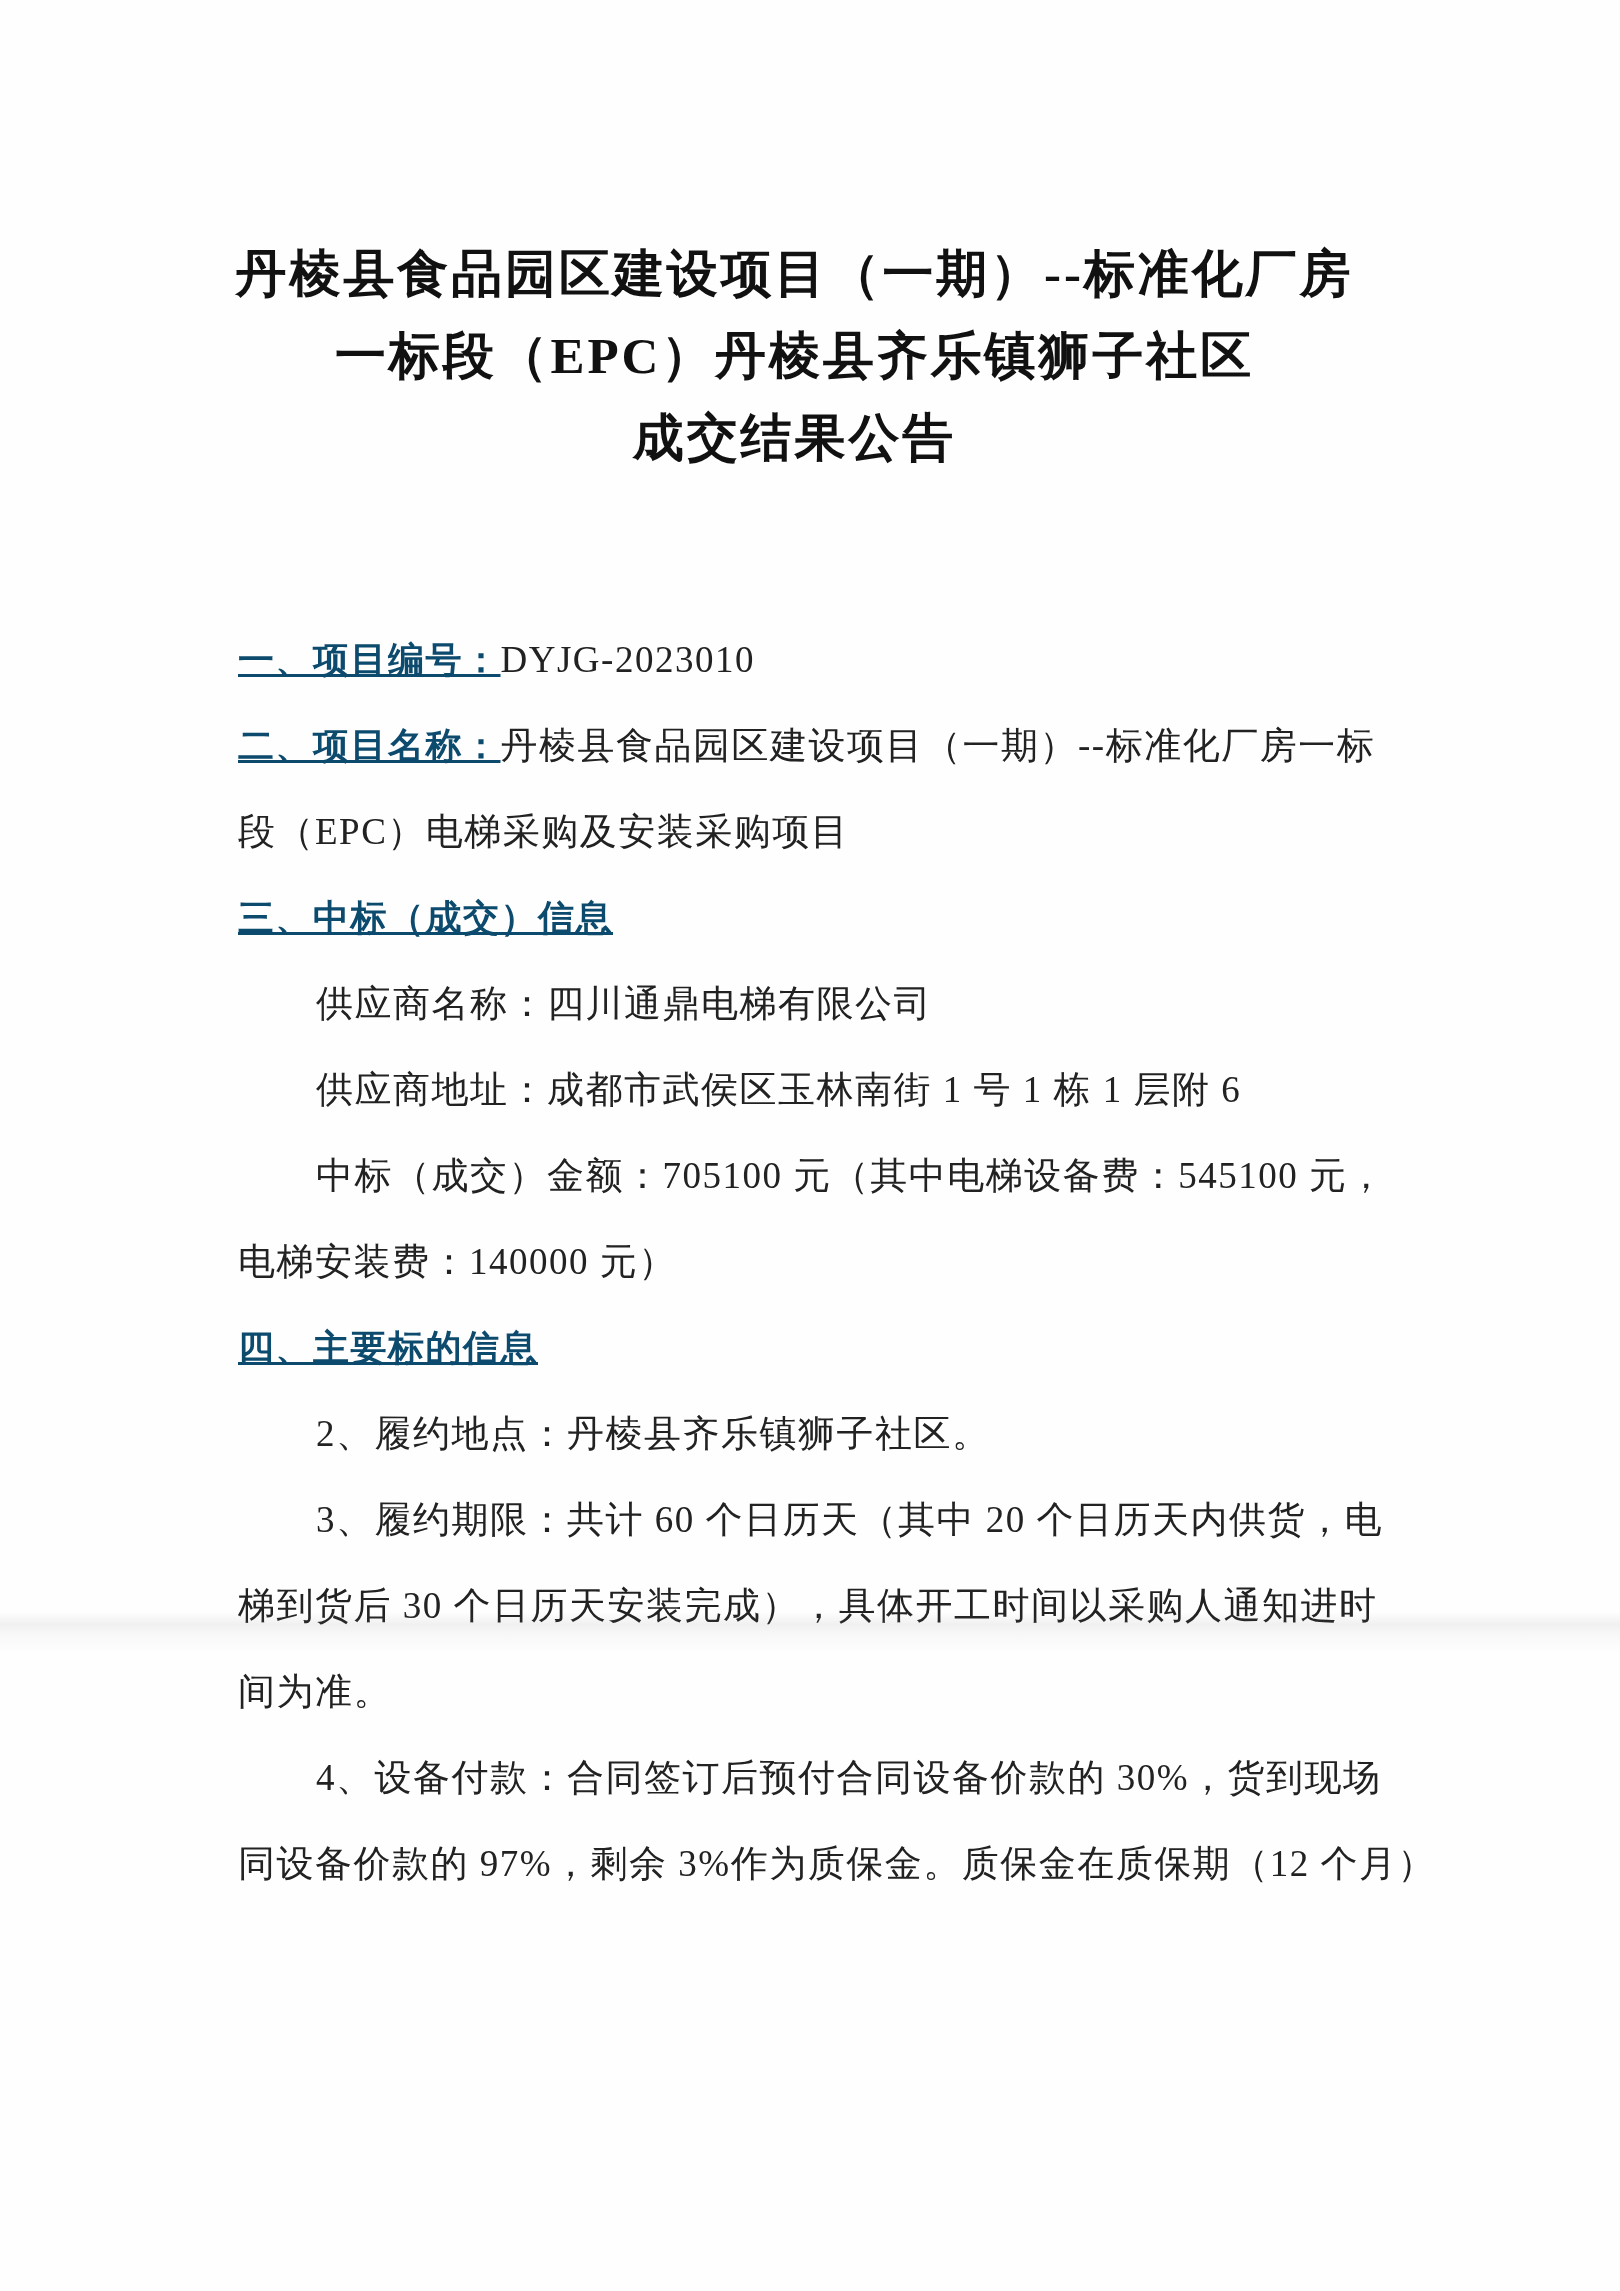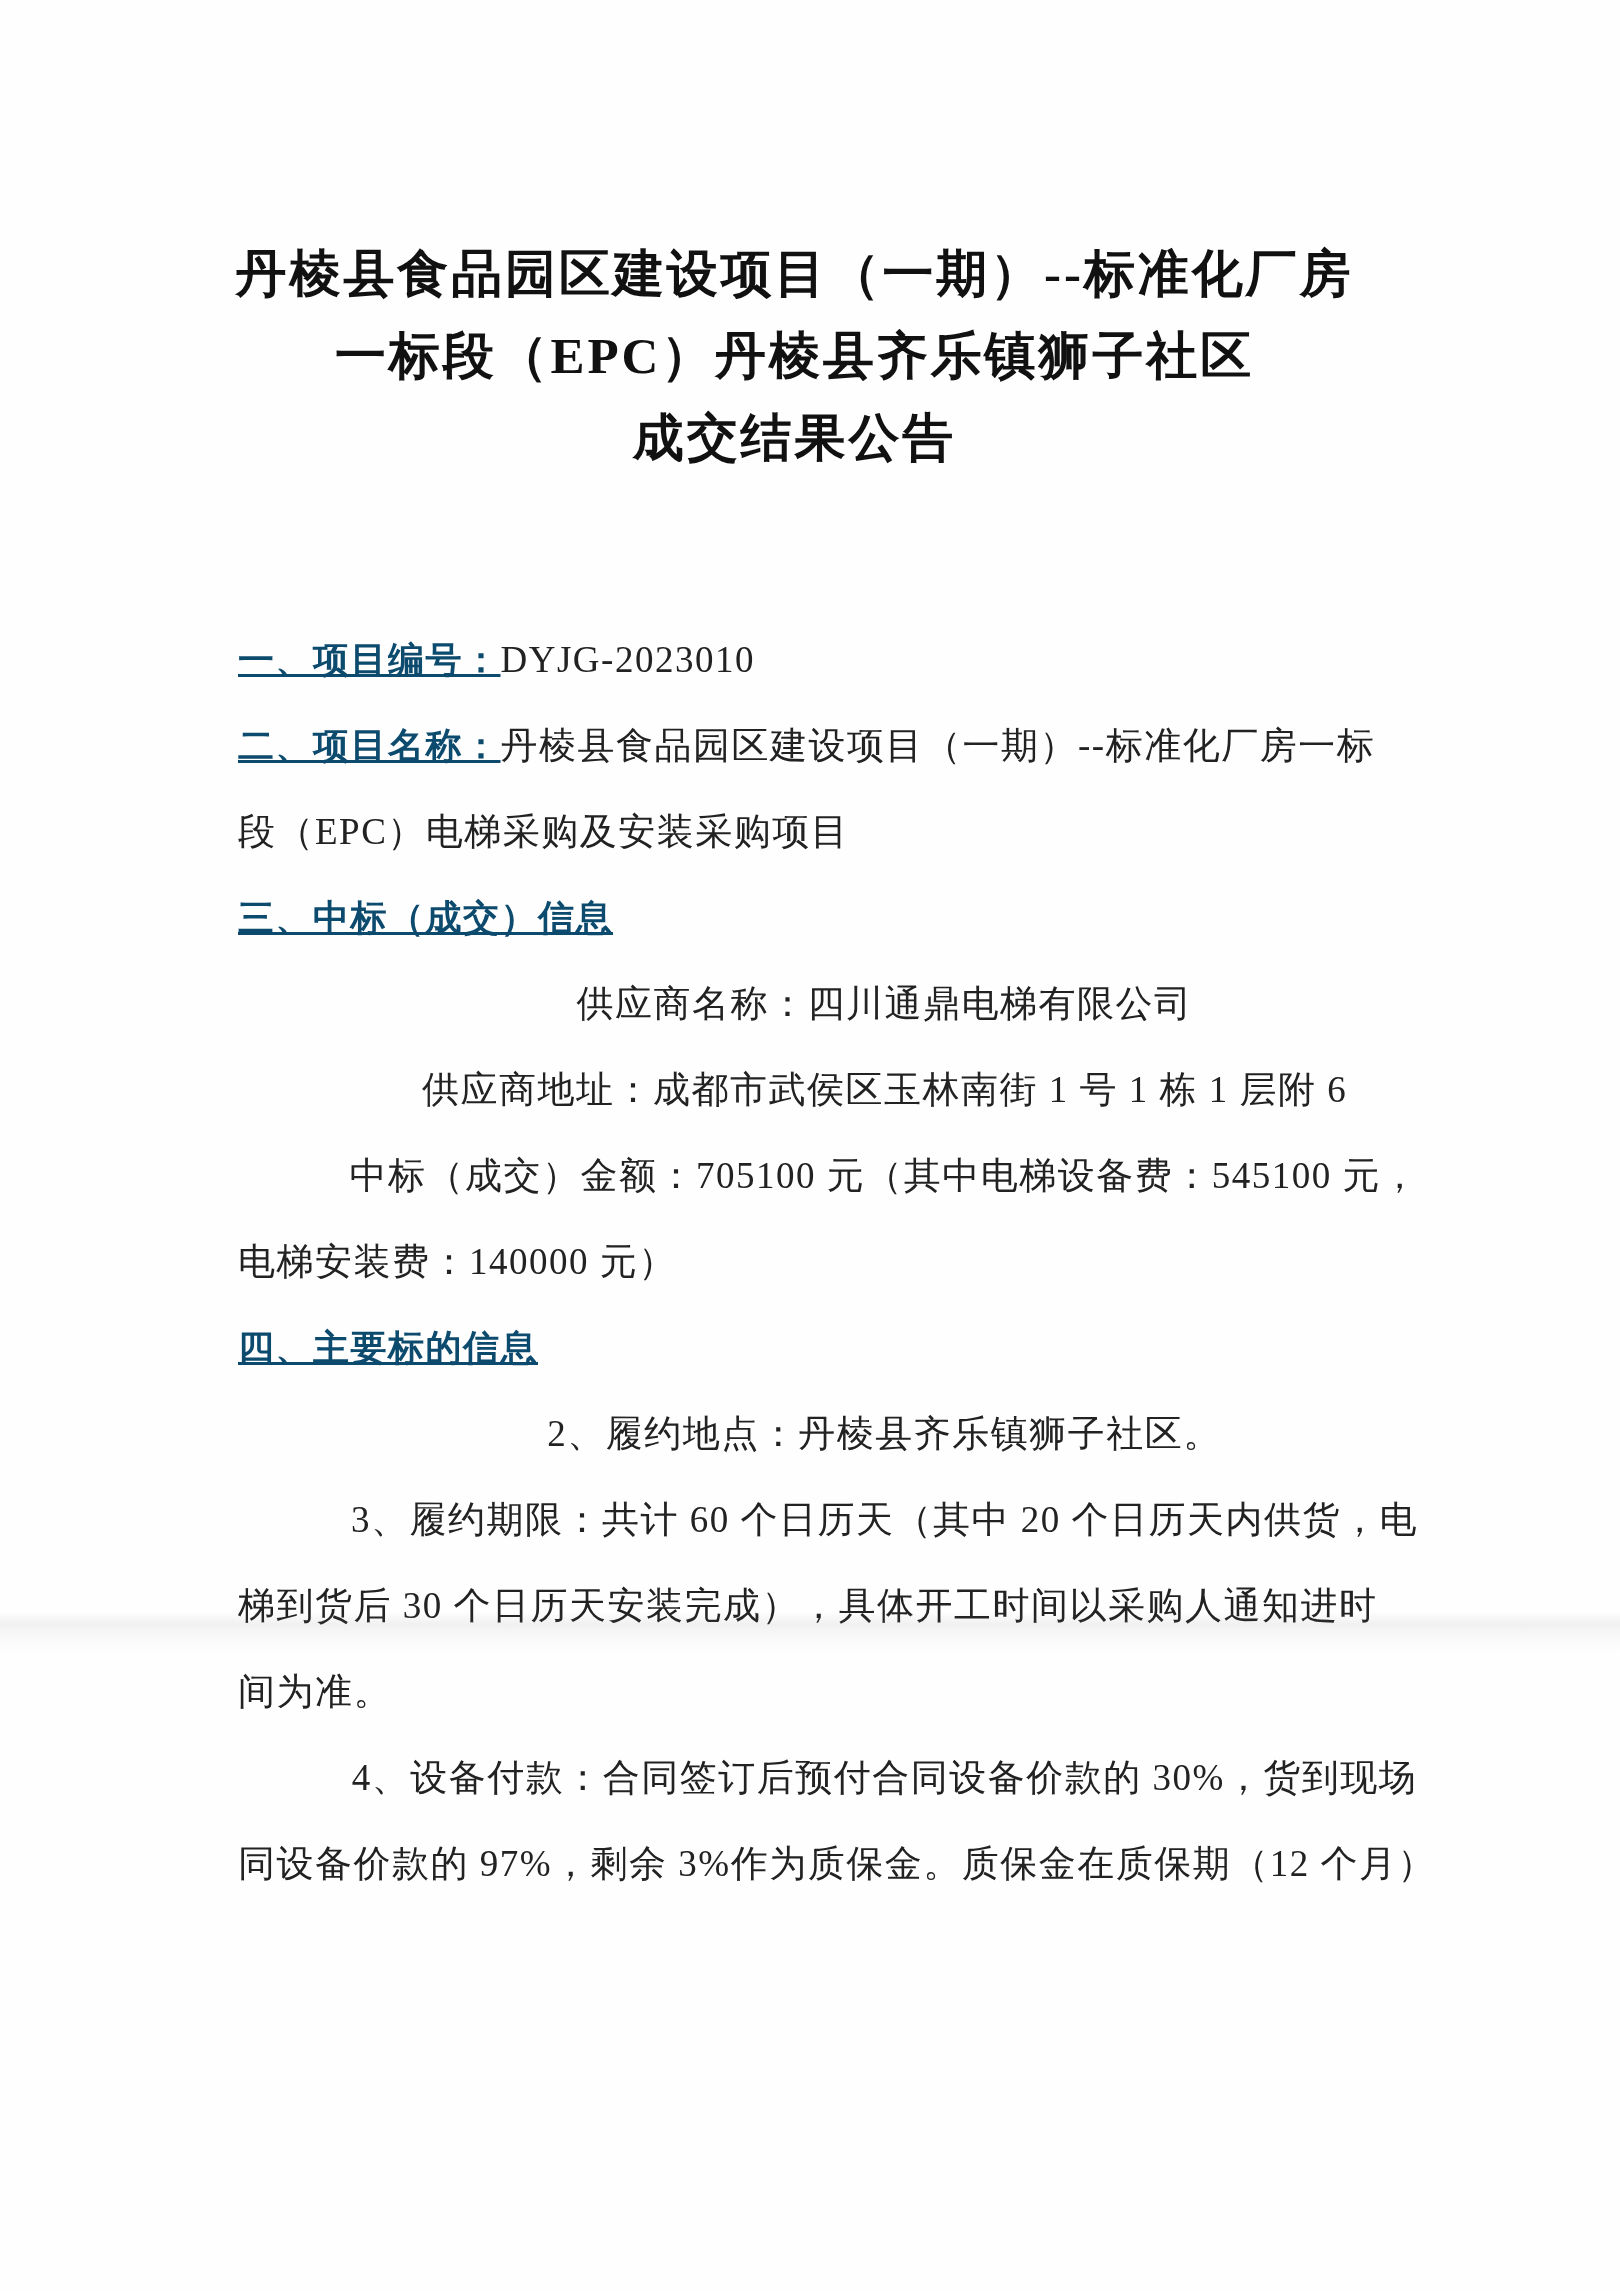--- a/index.html
+++ b/index.html
@@ -49,21 +49,20 @@
     width: 1215px;
     font-size: 37px;
     line-height: 86px;
     letter-spacing: 1.5px;
   }
   .line {
     white-space: nowrap;
   }
   .line.indent {
     text-indent: 78px;
-    text-align: center;
   }
   .seg-bold {
     font-weight: 700;
     color: #0c4a6e;
     font-family: "Liberation Sans", "DejaVu Sans", sans-serif;
     font-size: 36px;
     text-decoration: underline;
   }
   .seg-regular {
     font-weight: 400;

